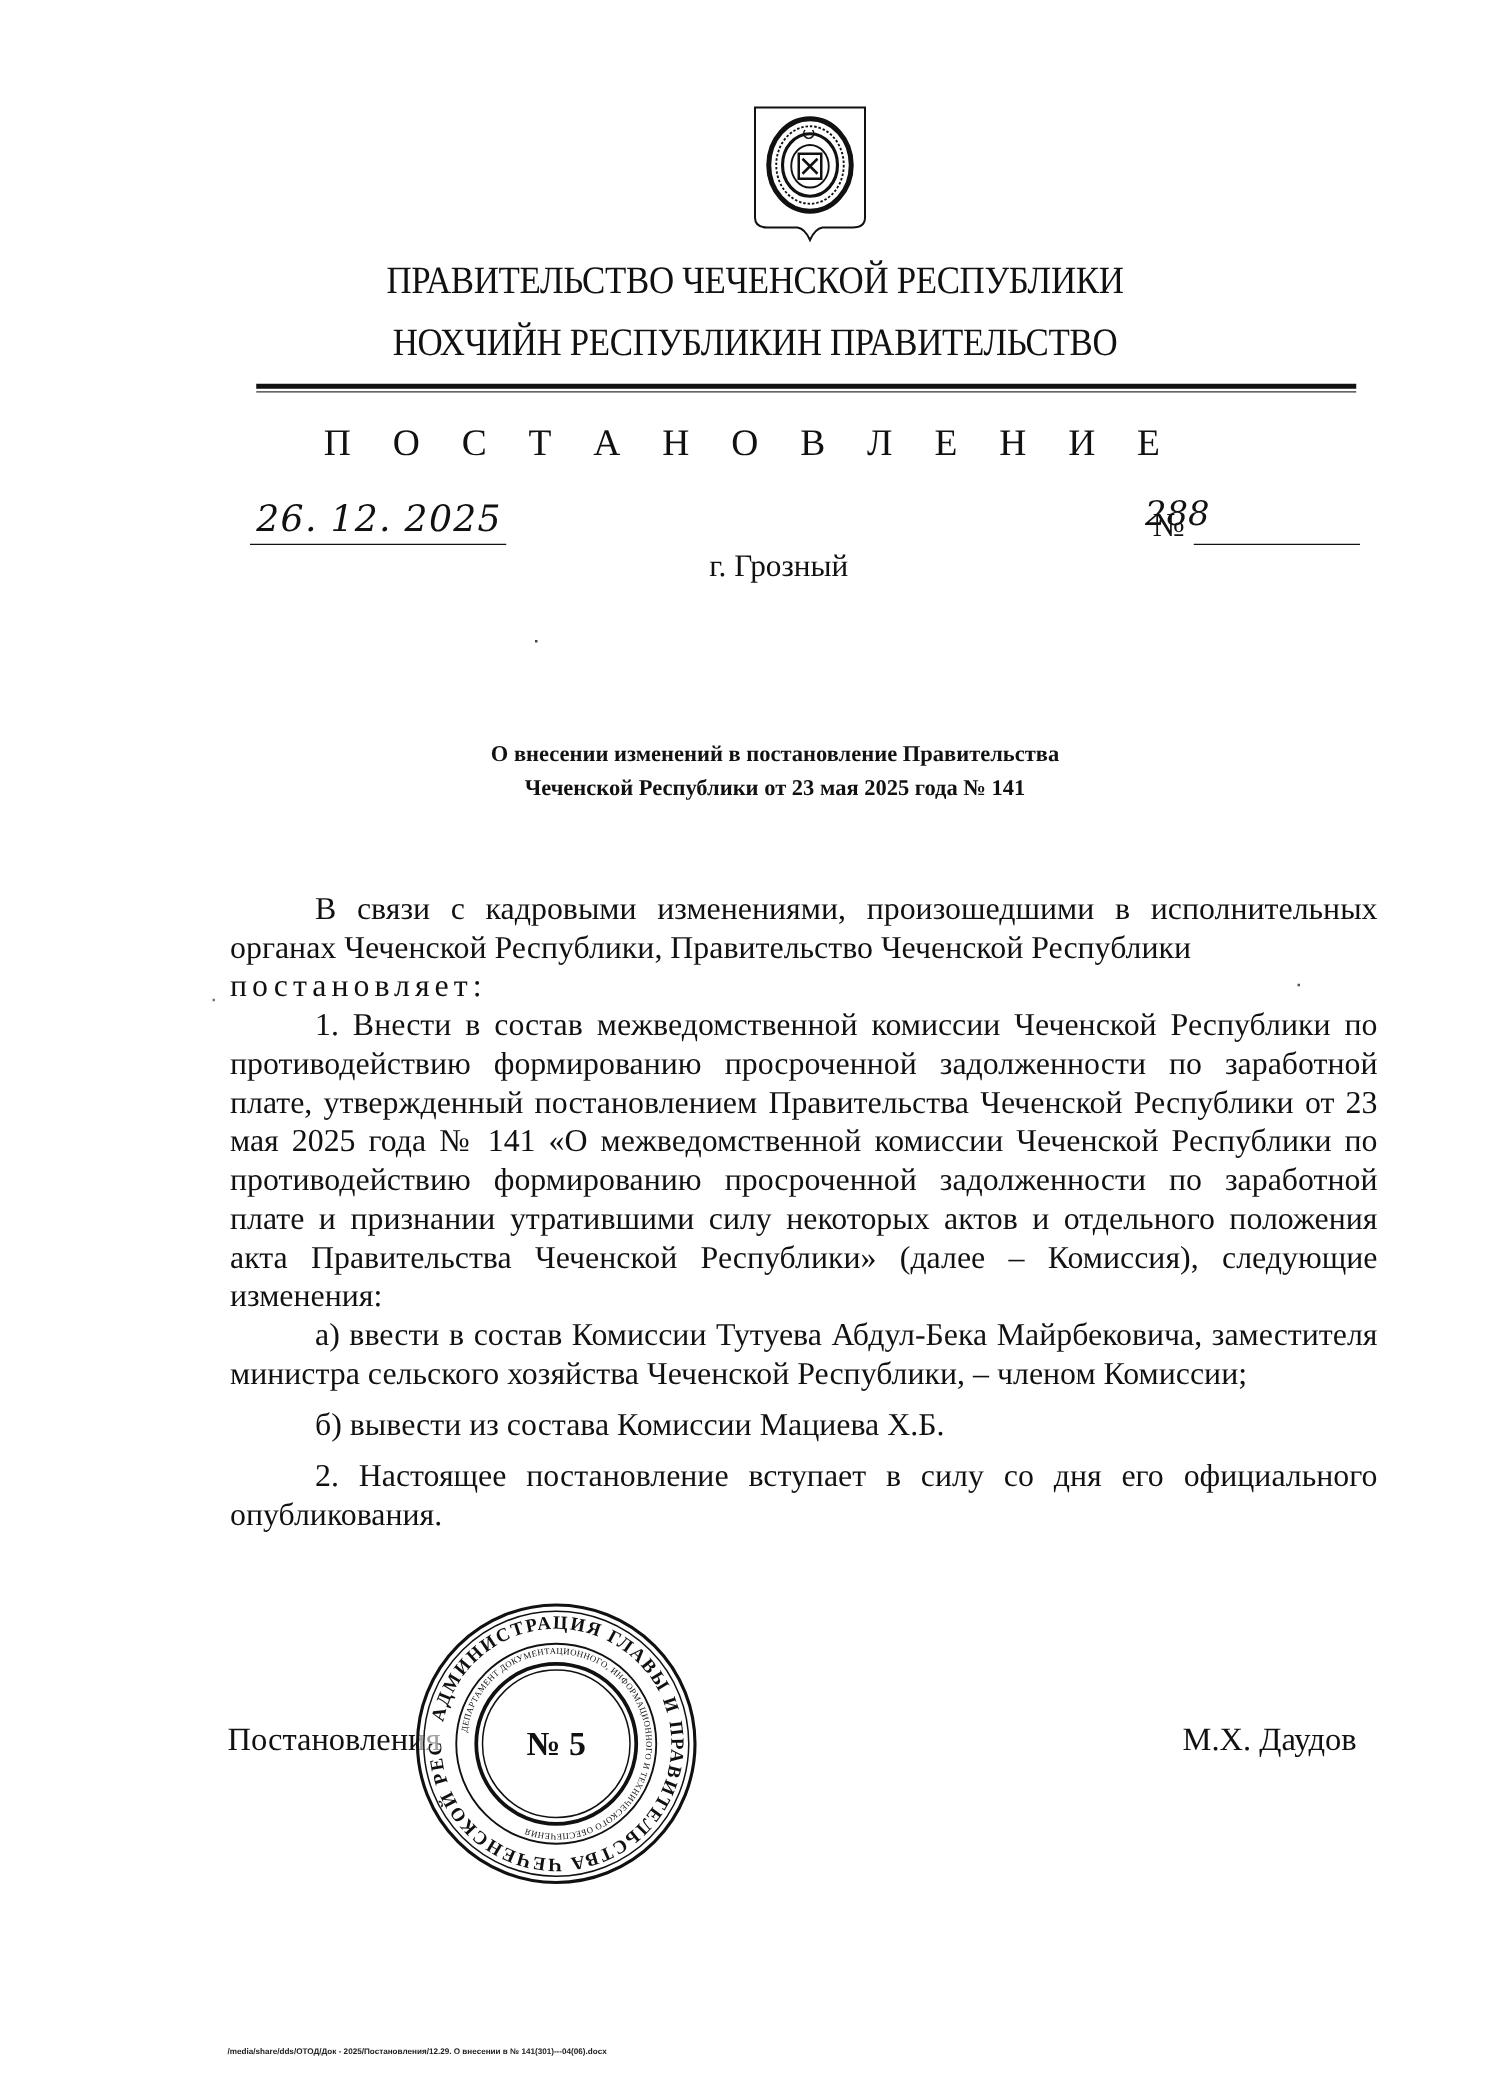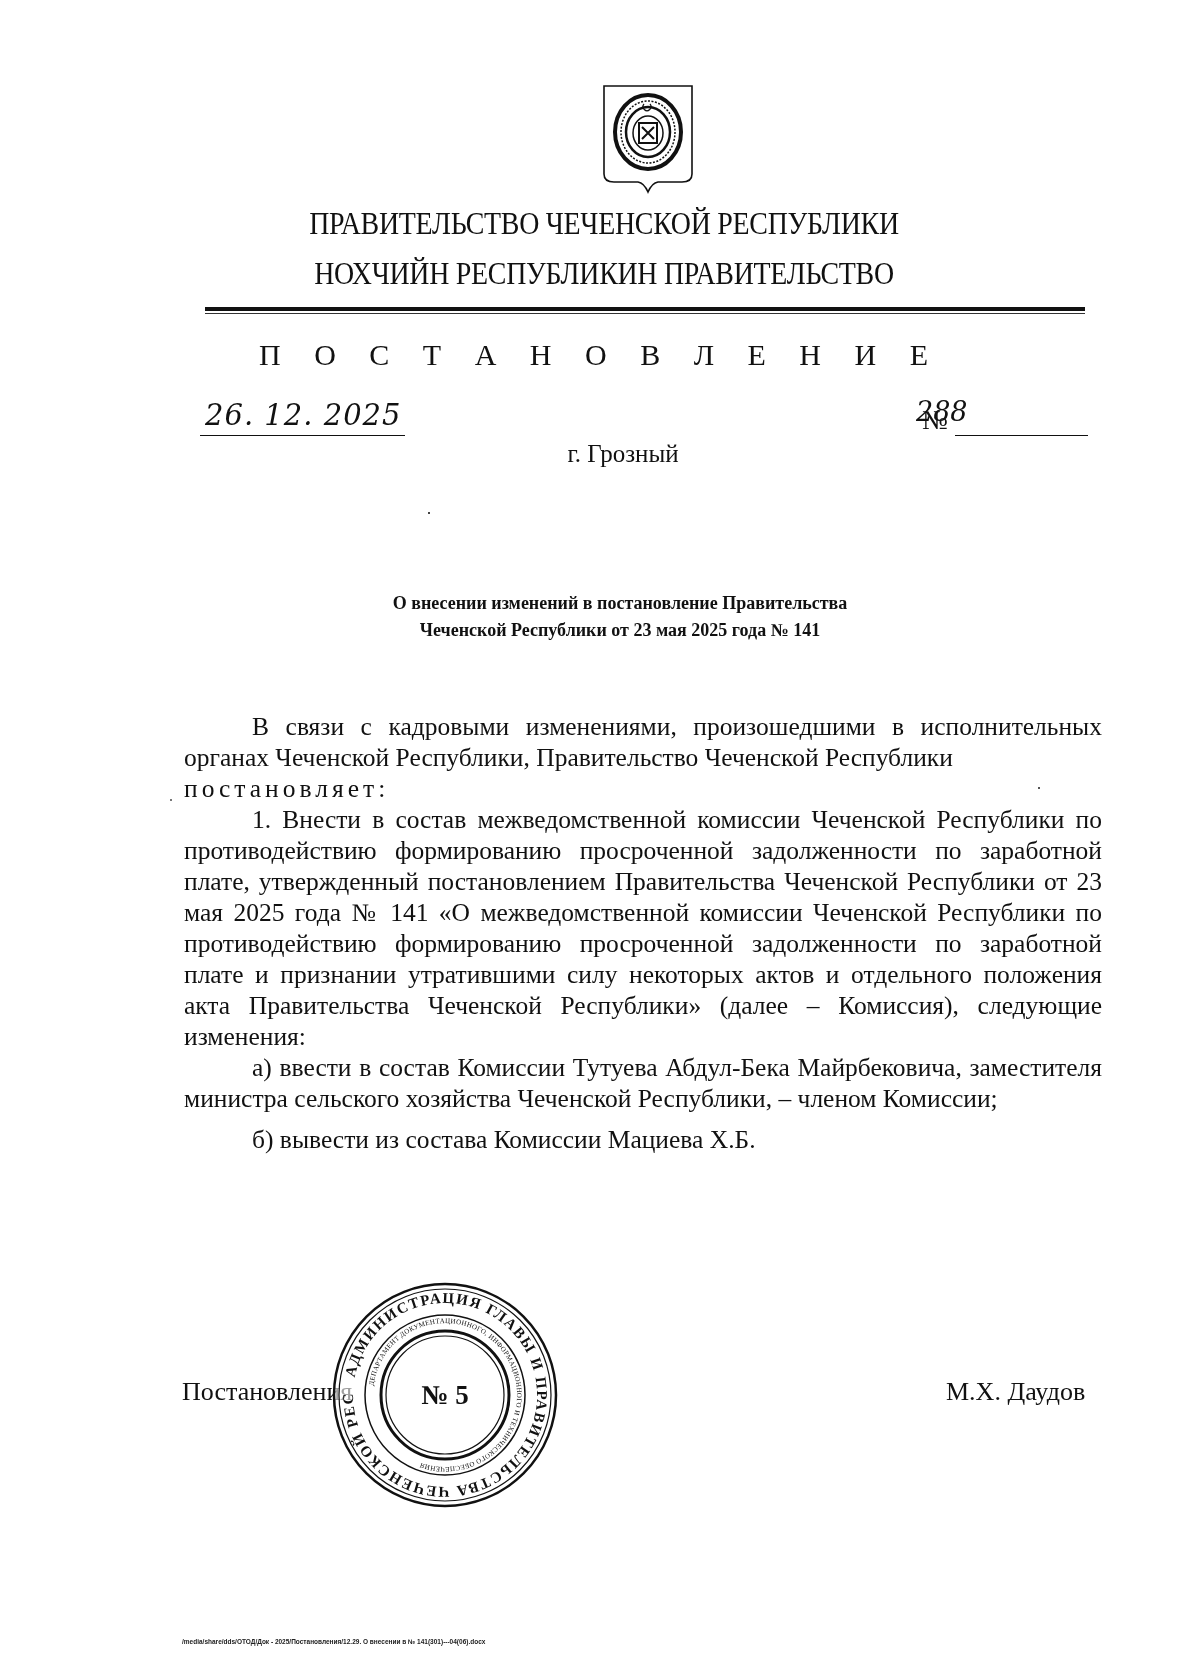--- a/index.html
+++ b/index.html
@@ -70,20 +70,21 @@
   <div>О внесении изменений в постановление Правительства</div>
   <div>Чеченской Республики от 23 мая 2025 года № 141</div>
 </div>
 
 <div class="abs body">
   <p>В связи с кадровыми изменениями, произошедшими в исполнительных органах Чеченской Республики, Правительство Чеченской Республики</p>
   <p class="nosp spaced">постановляет:</p>
   <p>1. Внести в состав межведомственной комиссии Чеченской Республики по противодействию формированию просроченной задолженности по заработной плате, утвержденный постановлением Правительства Чеченской Республики от 23 мая 2025 года № 141 «О межведомственной комиссии Чеченской Республики по противодействию формированию просроченной задолженности по заработной плате и признании утратившими силу некоторых актов и отдельного положения акта Правительства Чеченской Республики» (далее – Комиссия), следующие изменения:</p>
   <p>а) ввести в состав Комиссии Тутуева Абдул-Бека Майрбековича, заместителя министра сельского хозяйства Чеченской Республики, – членом Комиссии;</p>
   <p class="gap">б) вывести из состава Комиссии Мациева Х.Б.</p>
+  <p class="gap">2. Настоящее постановление вступает в силу со дня его официального опубликования.</p>
 </div>
 <div class="abs stray"></div>
 <div class="abs stray2"></div>
 
 <div class="abs sign-left">Постановления</div>
 <div class="abs sign-right">М.Х. Даудов</div>
 
 <div class="abs stamp">
   <svg width="230" height="230" viewBox="0 0 230 230">
     <defs>

